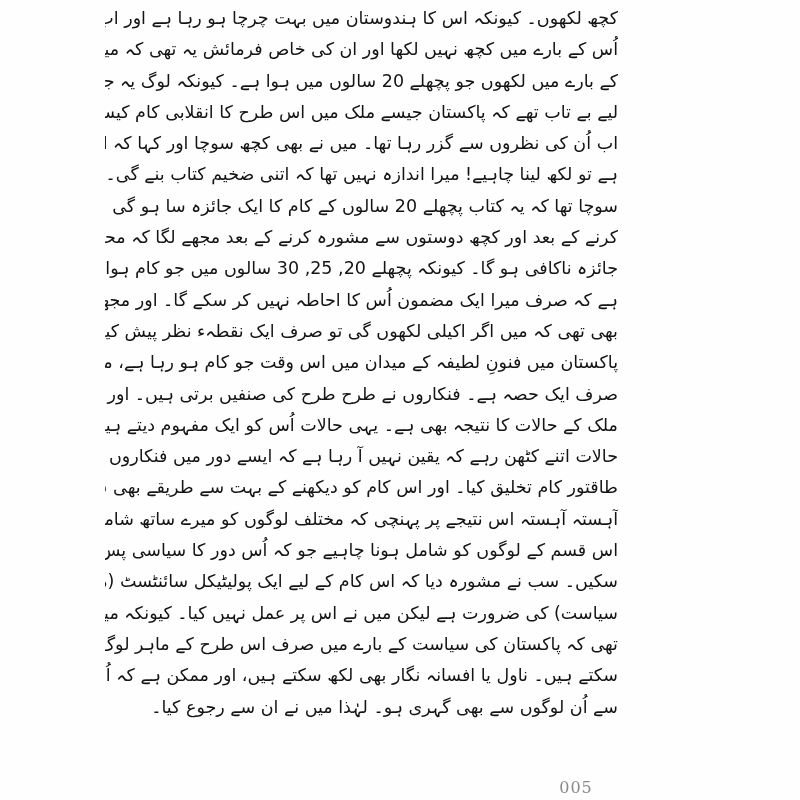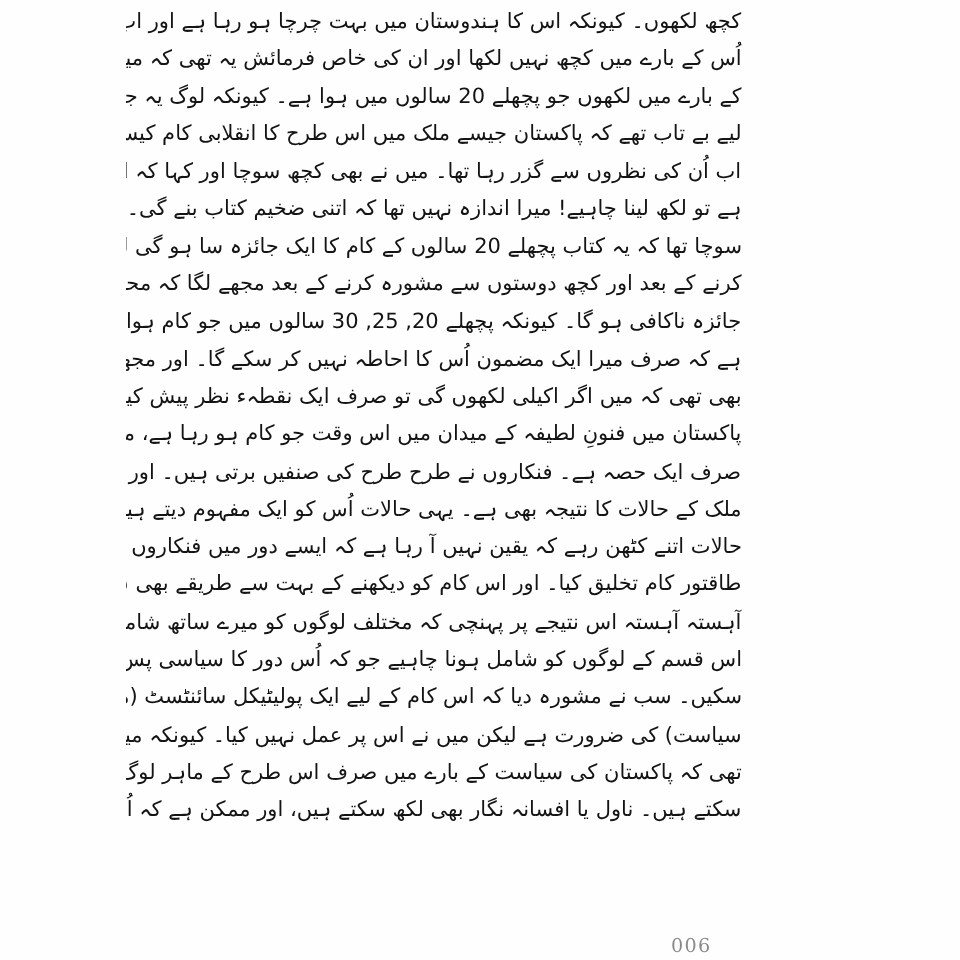--- a/index.html
+++ b/index.html
@@ -74,16 +74,17 @@
     <div class="line">صرف ایک حصہ ہے۔ فنکاروں نے طرح طرح کی صنفیں برتی ہیں۔ اور یہ کام</div>
     <div class="line">ملک کے حالات کا نتیجہ بھی ہے۔ یہی حالات اُس کو ایک مفہوم دیتے ہیں۔ اور یہ</div>
     <div class="line">حالات اتنے کٹھن رہے کہ یقین نہیں آ رہا ہے کہ ایسے دور میں فنکاروں نے اتنا</div>
     <div class="line">طاقتور کام تخلیق کیا۔ اور اس کام کو دیکھنے کے بہت سے طریقے بھی ہیں۔ تو میں</div>
     <div class="line">آہستہ آہستہ اس نتیجے پر پہنچی کہ مختلف لوگوں کو میرے ساتھ شامل ہونا چاہیے، اور</div>
     <div class="line">اس قسم کے لوگوں کو شامل ہونا چاہیے جو کہ اُس دور کا سیاسی پس منظر بیان کر</div>
     <div class="line">سکیں۔ سب نے مشورہ دیا کہ اس کام کے لیے ایک پولیٹیکل سائنٹسٹ (ماہرِ</div>
     <div class="line">سیاست) کی ضرورت ہے لیکن میں نے اس پر عمل نہیں کیا۔ کیونکہ میری سوچ یہ</div>
     <div class="line">تھی کہ پاکستان کی سیاست کے بارے میں صرف اس طرح کے ماہر لوگ نہیں لکھ</div>
     <div class="line">سکتے ہیں۔ ناول یا افسانہ نگار بھی لکھ سکتے ہیں، اور ممکن ہے کہ اُن کی نظر ایک لحاظ</div>
+    <div class="line last">سے اُن لوگوں سے بھی گہری ہو۔ لہٰذا میں نے ان سے رجوع کیا۔</div>
   </div>
 
-  <div class="page-number">006</div>
+  <div class="page-number">005</div>
 </div>
 
 </body></html>

